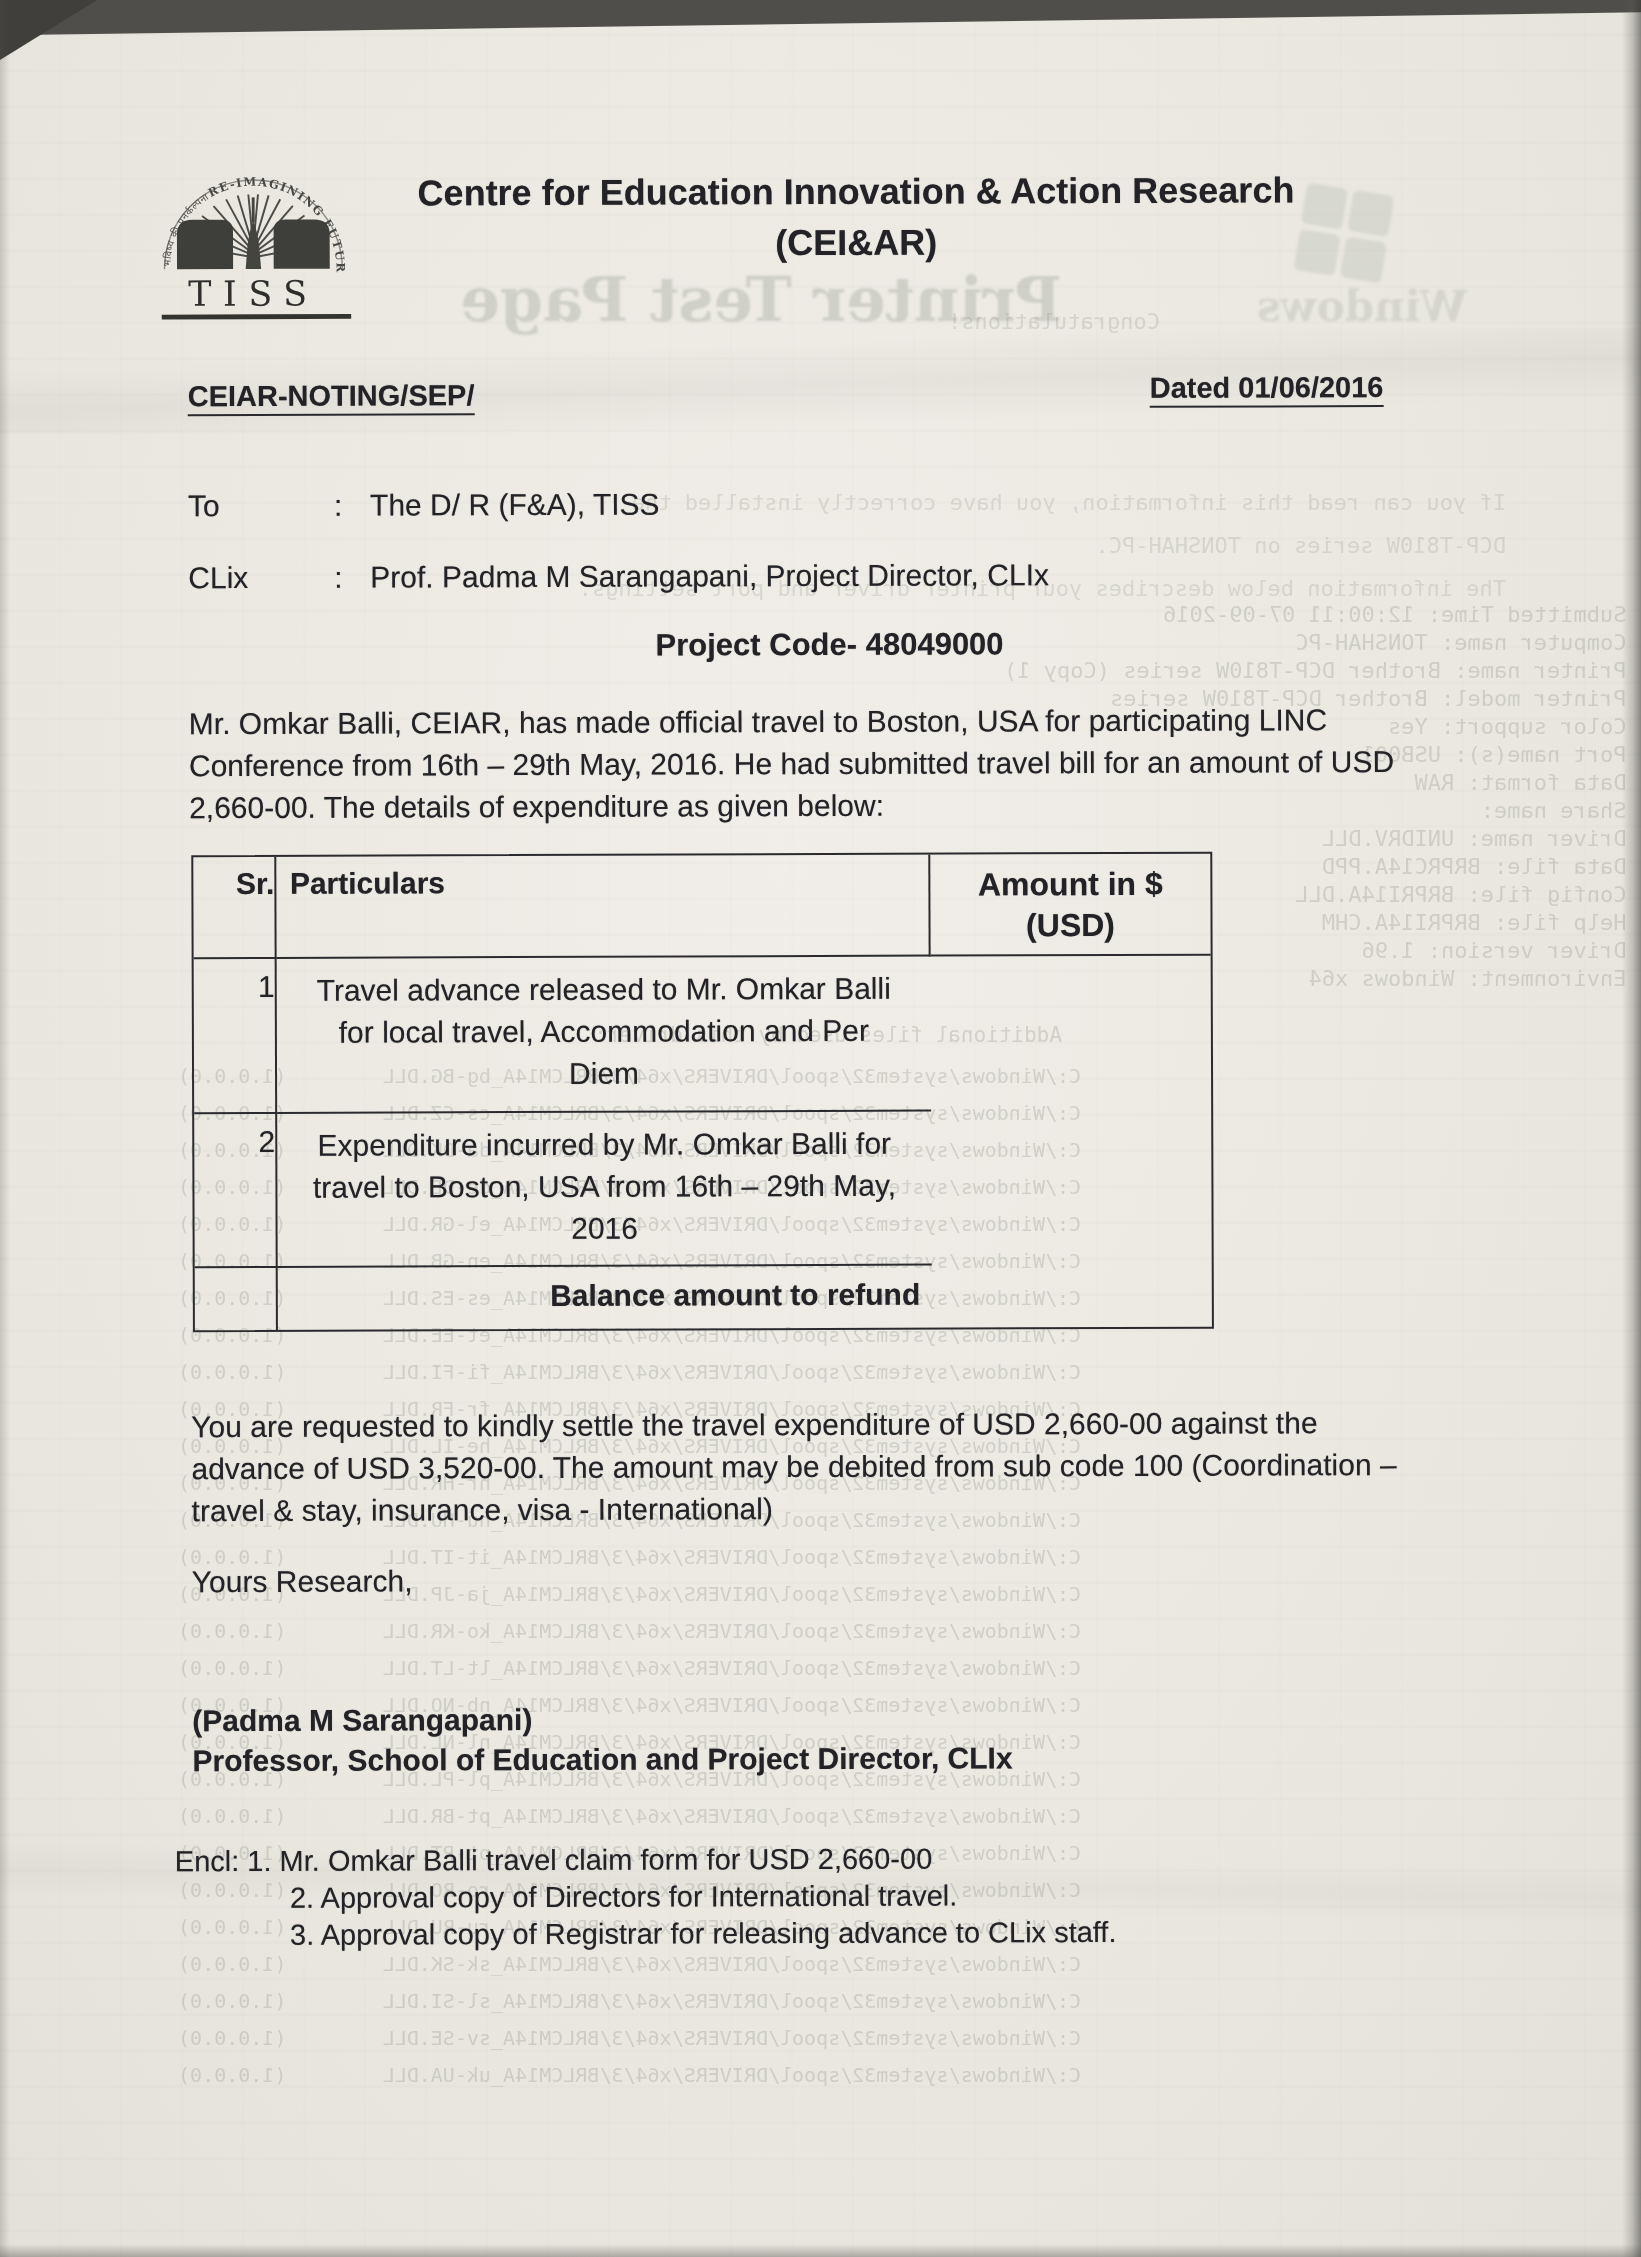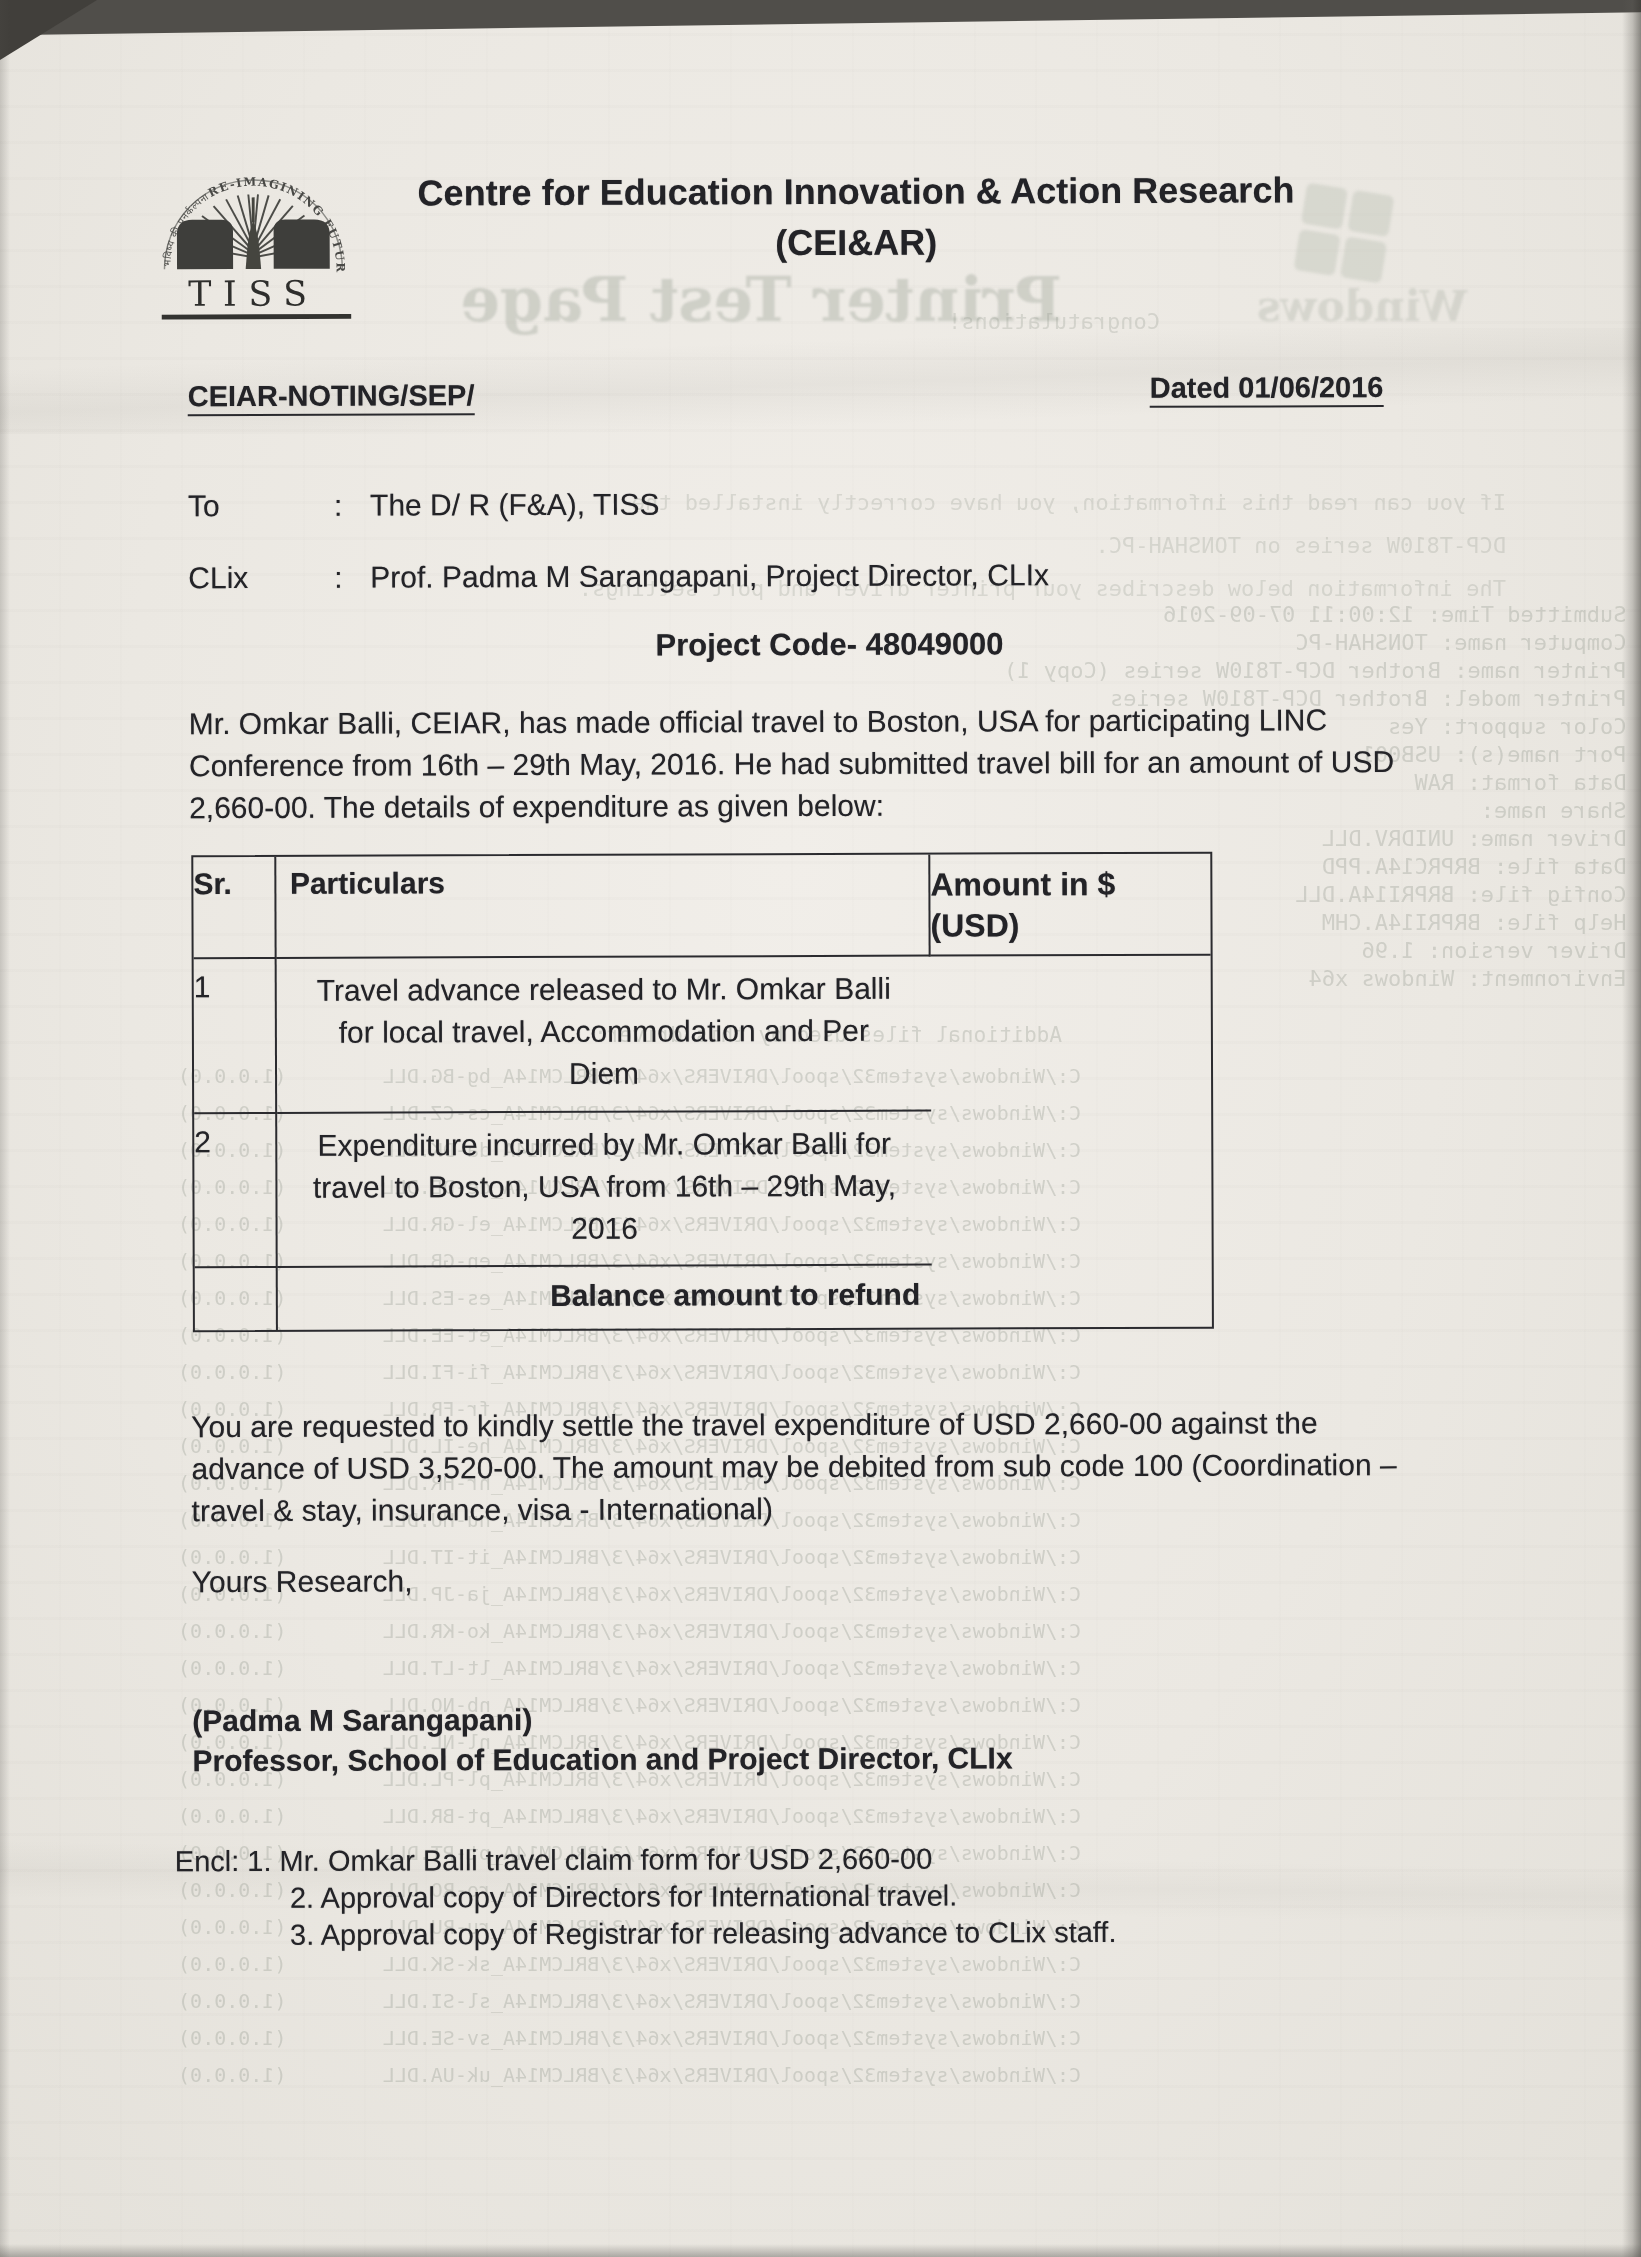--- a/index.html
+++ b/index.html
@@ -61,24 +61,24 @@
           background:rgba(255,255,255,0.0);}
   .tr{display:grid;grid-template-columns:83px 654px 280px;}
   .td{border-right:2.9px solid #2b2b2f;border-bottom:2.9px solid #2b2b2f;
       font-size:30px;box-sizing:border-box;}
   .tr .td:last-child{border-right:none;}
   .tr:last-child .td{border-bottom:none;}
   .h-row .td{height:102px;padding-top:9.7px;}
   .r1 .td{height:155px;padding-top:10.6px;}
   .r2 .td{height:154px;padding-top:10.6px;}
   .r3 .td{height:62px;padding-top:11.6px;}
-  .td-sr{text-align:left;}
+  .td-sr{text-align:right;}
   .td-part{text-align:center;}
   .td-part .pl{white-space:nowrap;font-size:30px;line-height:42px;}
-  .td-amt{text-align:left;font-size:32px;}
+  .td-amt{text-align:center;font-size:32px;}
   .h-part{text-align:left;padding-left:13.5px;font-weight:bold;}
   .h-amt{font-weight:bold;line-height:41px;}
   .foot-label{text-align:right;padding-right:11.6px;font-weight:bold;}
   .foot-amt{font-weight:bold;}
 
   .title-block{left:381px;top:166px;width:956px;text-align:center;
                font-size:36px;font-weight:bold;line-height:51px;}
   .refline{left:190px;top:378px;font-size:29px;}
   .dateline{left:1152px;top:373px;font-size:29px;}
   .pcode{left:348px;top:627px;width:966px;text-align:center;font-size:31px;font-weight:bold;}

